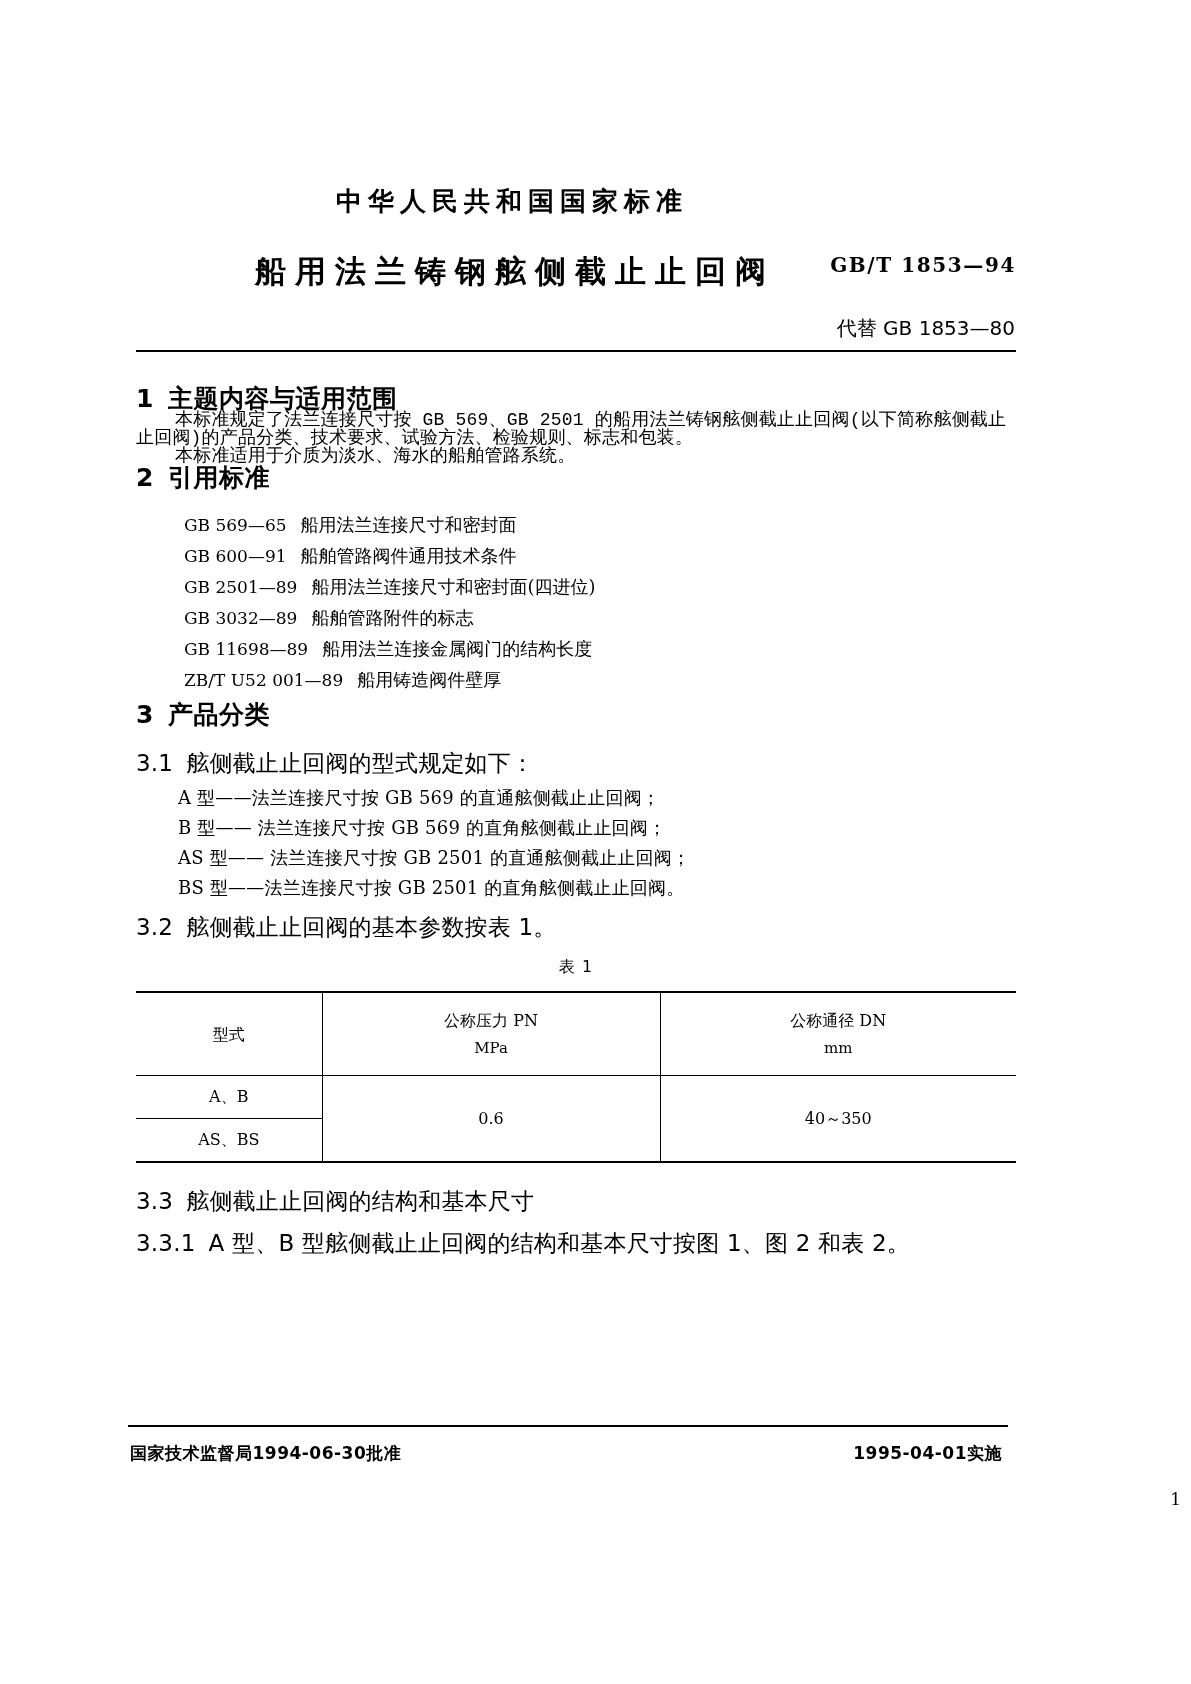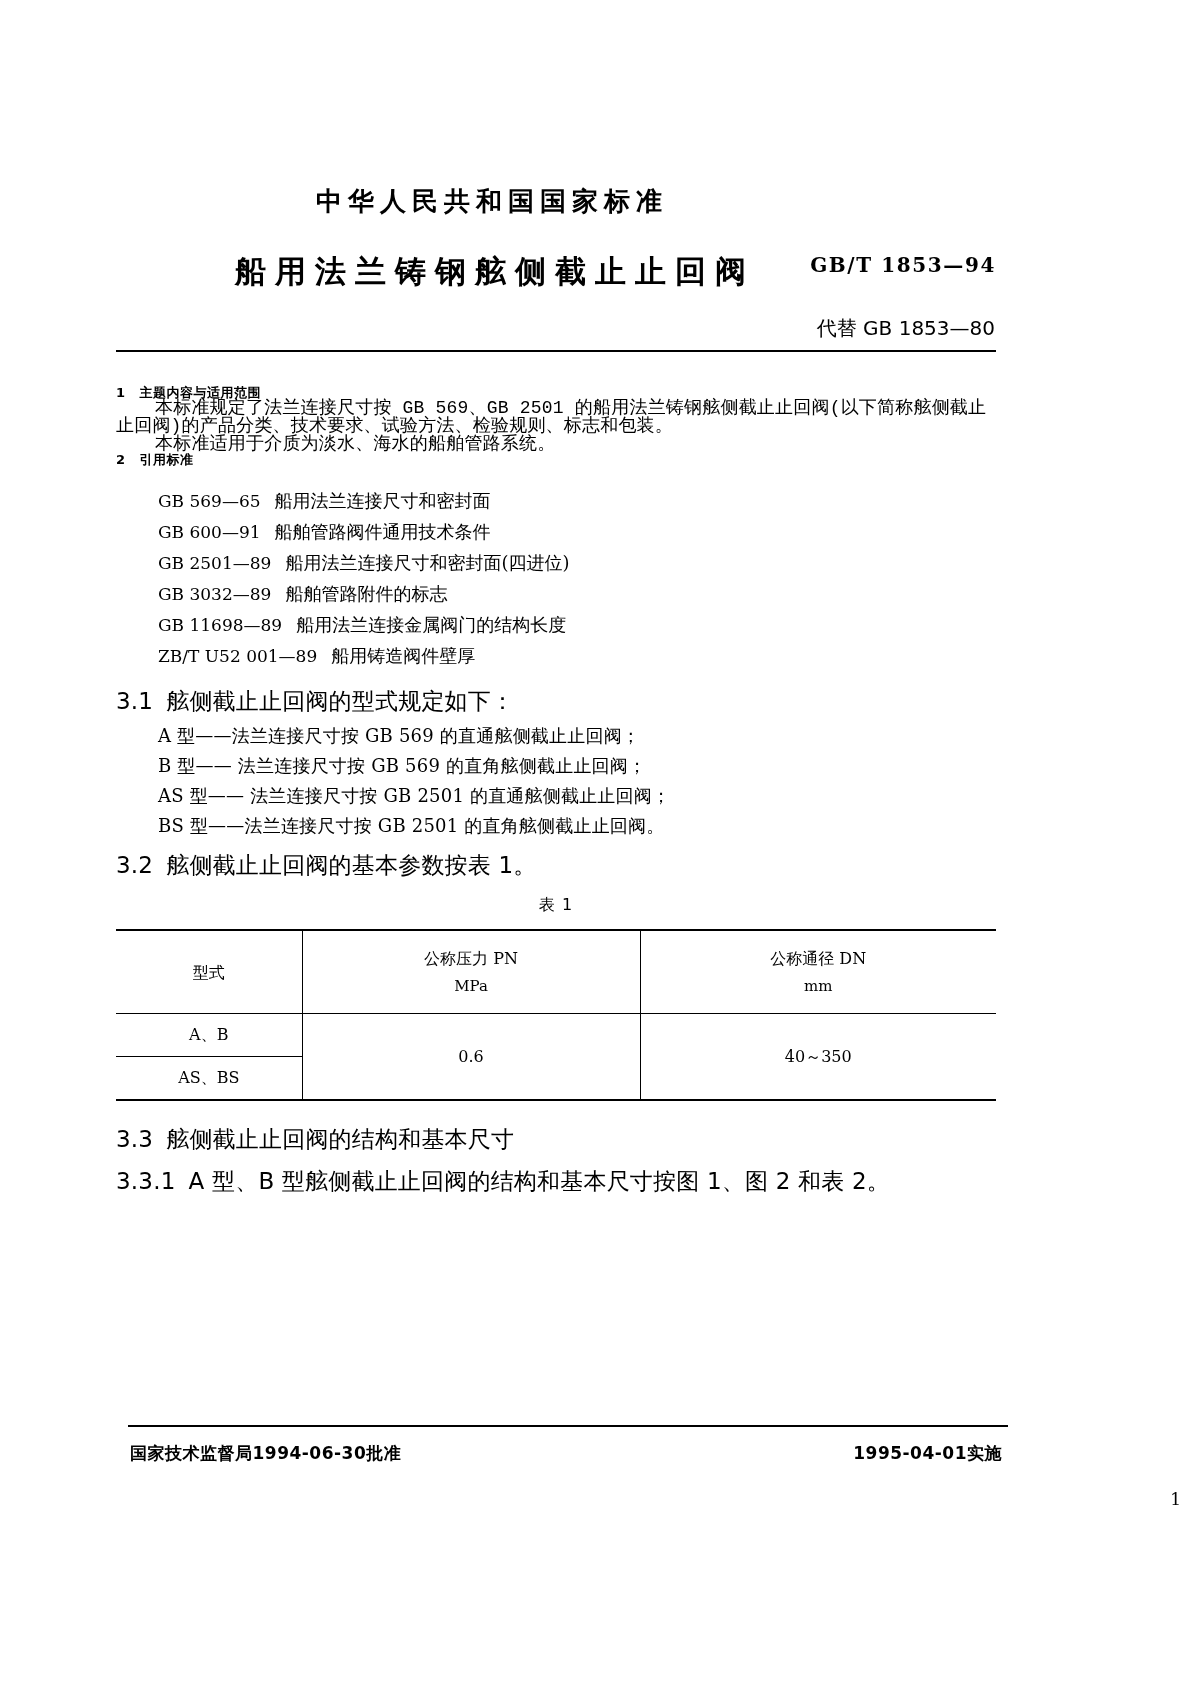--- a/index.html
+++ b/index.html
@@ -14,21 +14,21 @@
   .page {
     position: relative;
     width: 1191px;
     height: 1684px;
     background: #ffffff;
     overflow: hidden;
     box-sizing: border-box;
   }
   .content {
     position: absolute;
-    left: 116px;
+    left: 136px;
     top: 0;
     width: 880px;
   }
 
   
   .title-block {
     position: relative;
     padding-top: 186px;
   }
   .gb-header {
@@ -101,21 +101,21 @@
   
   .body-area {
     margin-top: 34px;
     font-family: "DejaVu Serif", "Liberation Serif", serif;
     font-size: 17.5px;
     line-height: 1.0;
   }
   h2.sec {
     font-family: "DejaVu Sans", "Liberation Sans", sans-serif;
     font-weight: bold;
-    font-size: 13px;
+    font-size: 25px;
     margin: 0;
     padding: 0;
     line-height: 1;
     letter-spacing: 0.5px;
   }
   .sec-num { margin-right: 14px; }
   .sec-1 { margin-top: 0px; }
   .sec-2 { margin-top: 47px; }
   .sec-3 { margin-top: 48px; }
 
@@ -125,21 +125,21 @@
     margin: 0;
     line-height: 1.0;
     text-indent: 39px;
     letter-spacing: 0.2px;
   }
   .p1 { margin-top: 24px; line-height: 1.55; }
   .p2 { margin-top: 6px; }
 
   ul.refs {
     list-style: none;
-    margin: 0;
+    margin: 6px;
     padding: 0;
     margin-top: 26px;
   }
   ul.refs li {
     font-family: "DejaVu Serif", "Liberation Serif", serif;
     font-size: 18px;
     padding-left: 42px;
     margin-bottom: 13px;
     white-space: nowrap;
   }
@@ -268,20 +268,23 @@
       </h2>
       <ul class="refs">
         <li><span class="ref-code">GB 569—65</span><span class="ref-name">船用法兰连接尺寸和密封面</span></li>
         <li><span class="ref-code">GB 600—91</span><span class="ref-name">船舶管路阀件通用技术条件</span></li>
         <li><span class="ref-code">GB 2501—89</span><span class="ref-name">船用法兰连接尺寸和密封面(四进位)</span></li>
         <li><span class="ref-code">GB 3032—89</span><span class="ref-name">船舶管路附件的标志</span></li>
         <li><span class="ref-code">GB 11698—89</span><span class="ref-name">船用法兰连接金属阀门的结构长度</span></li>
         <li><span class="ref-code">ZB/T U52 001—89</span><span class="ref-name">船用铸造阀件壁厚</span></li>
       </ul>
 
+      <h2 class="sec sec-3">
+        <span class="sec-num">3</span><span>产品分类</span>
+      </h2>
 
       <p class="clause c31">
         <span class="cnum">3.1</span><span>舷侧截止止回阀的型式规定如下：</span>
       </p>
 
       <ul class="types">
         <li>A 型——法兰连接尺寸按 GB 569 的直通舷侧截止止回阀；</li>
         <li>B 型—— 法兰连接尺寸按 GB 569 的直角舷侧截止止回阀；</li>
         <li>AS 型—— 法兰连接尺寸按 GB 2501 的直通舷侧截止止回阀；</li>
         <li>BS 型——法兰连接尺寸按 GB 2501 的直角舷侧截止止回阀。</li>

